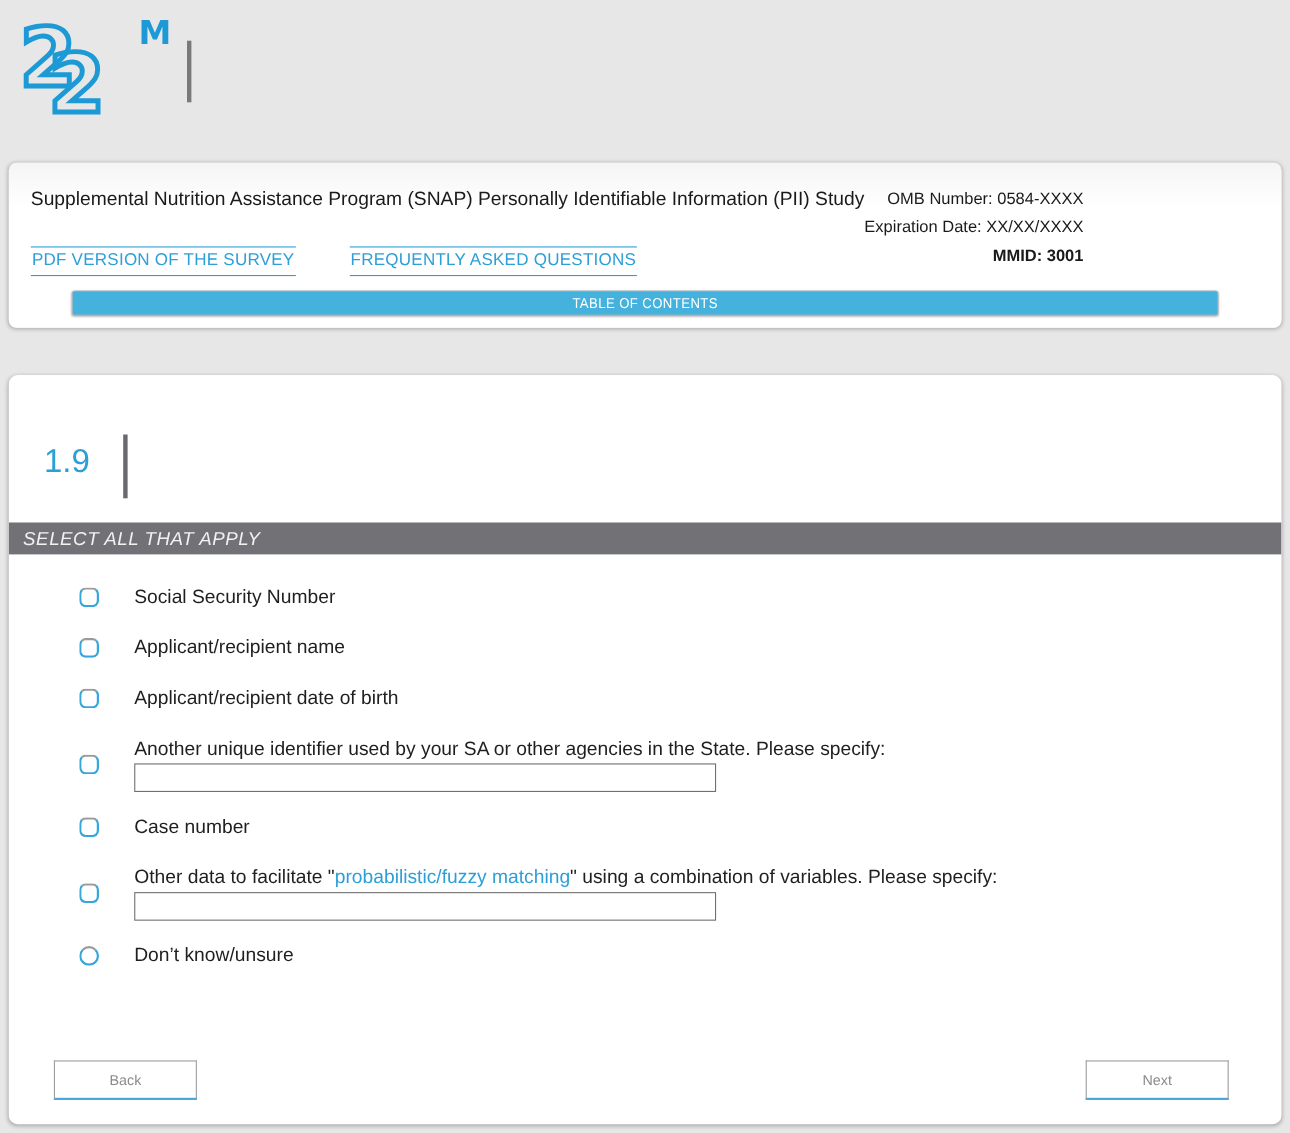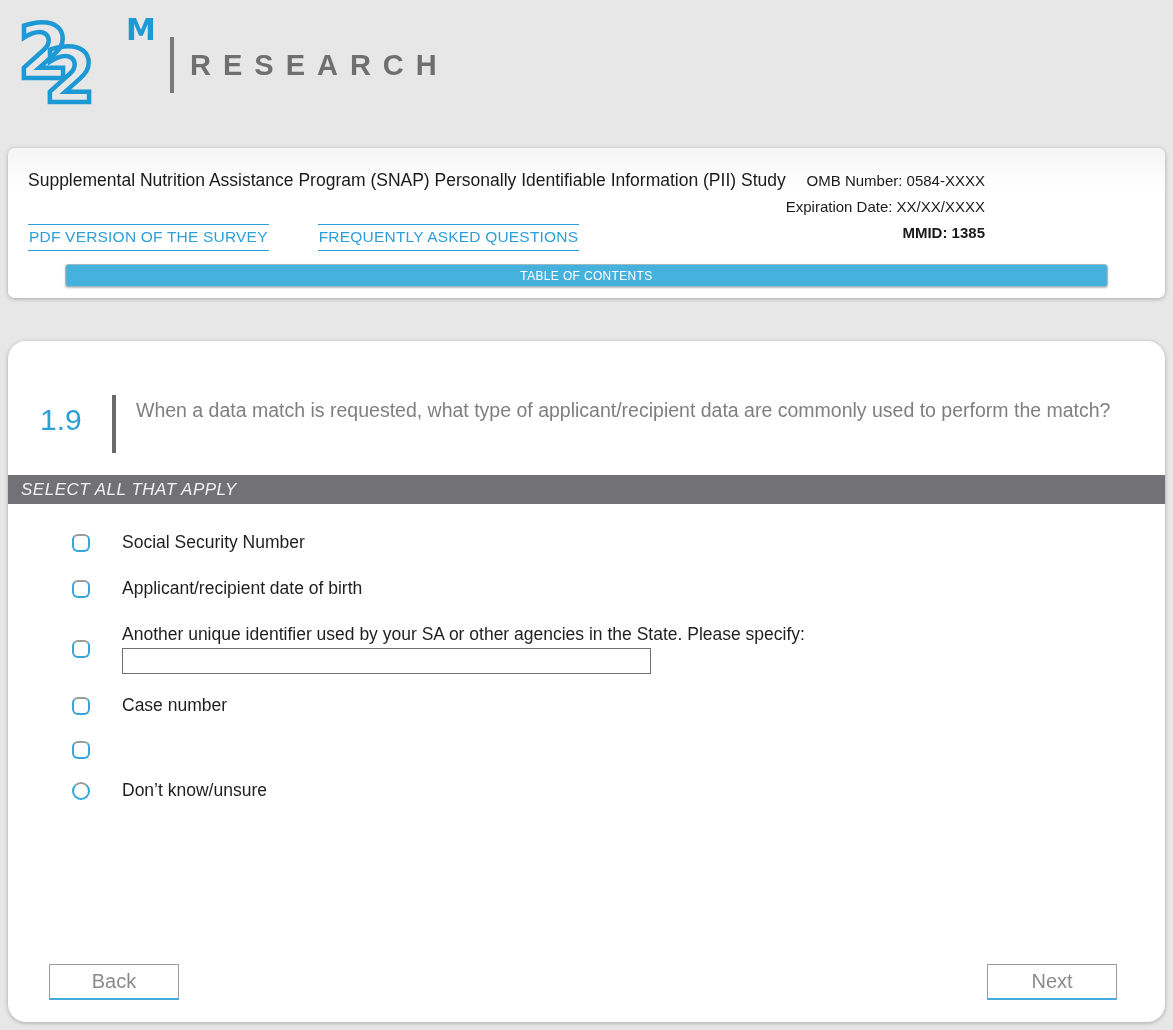--- a/index.html
+++ b/index.html
@@ -51,21 +51,21 @@
     color: #ffffff; font-size: 13px; letter-spacing: 0.4px;
     display: flex; align-items: center; justify-content: center;
     cursor: pointer;
     font-family: "Liberation Sans", "DejaVu Sans", sans-serif;
     transform: scaleX(0.92); transform-origin: center;
   }
 
   
   .main-card {
     position: absolute; left: 8px; top: 341px; width: 1157px; height: 681px;
-    background: #ffffff; border-radius: 18px;
+    background: #ffffff; border-radius: 8px;
     box-shadow: 0 1px 4px rgba(0,0,0,.28);
     overflow: hidden;
   }
   .question-row { display: flex; align-items: flex-start; padding: 52px 28px 0 32px; }
   .q-number { color: #2d9fd8; font-size: 30px; width: 58px; padding-top: 10px; }
   .q-bar { width: 4px; height: 58px; background: #6a6a6e; margin: 2px 20px 0 14px; flex: none; }
   .q-text { color: #7f7f7f; font-size: 19.5px; line-height: 31px; padding-top: 2px; }
 
   .select-bar {
     margin-top: 22px; height: 29px; background: #717176;
@@ -100,72 +100,74 @@
 
   
   .nav-row {
     position: absolute; left: 0; right: 0; bottom: 22px;
     display: flex; justify-content: space-between;
     padding: 0 48px 0 41px;
   }
   .nav-btn {
     width: 130px; height: 36px; background: #ffffff;
     border: 1px solid #9d9d9d; border-bottom: 2px solid #45aadd;
-    color: #8b8b8b; font-size: 20px; cursor: pointer;
+    color: #8b8b8b; font-size: 13px; cursor: pointer;
     font-family: "Liberation Sans", "DejaVu Sans", sans-serif;
   }
 </style>
 </head>
 <body>
 
 <div class="logo-band">
   <div class="logo-wrap">
     <svg class="logo-mark" viewBox="0 0 150 100">
       <text x="4" y="70" font-family="'DejaVu Sans', sans-serif" font-size="74" font-weight="bold" fill="none" stroke="#1d9ad6" stroke-width="4.5">2</text>
       <text x="30" y="94" font-family="'DejaVu Sans', sans-serif" font-size="74" font-weight="bold" fill="none" stroke="#1d9ad6" stroke-width="4.5">2</text>
       <text x="112" y="32" font-family="'DejaVu Sans', sans-serif" font-size="30" font-weight="bold" fill="#1d9ad6">M</text>
     </svg>
     <div class="logo-divider"></div>
-    <div class="logo-word">RESEARCH</div>
   </div>
 </div>
 
 <div class="header-card">
   <div class="header-top">
     <div class="survey-title">Supplemental Nutrition Assistance Program (SNAP) Personally Identifiable Information (PII) Study</div>
     <div class="omb-block">
       <div>OMB Number: 0584-XXXX</div>
       <div>Expiration Date: XX/XX/XXXX</div>
-      <div class="mmid">MMID: 1385</div>
+      <div class="mmid">MMID: 3001</div>
     </div>
   </div>
   <div class="header-links">
     <a class="header-link">PDF VERSION OF THE SURVEY</a>
     <a class="header-link">FREQUENTLY ASKED QUESTIONS</a>
   </div>
   <div class="toc-bar">TABLE OF CONTENTS</div>
 </div>
 
 <div class="main-card">
 
   <div class="question-row">
     <div class="q-number">1.9</div>
     <div class="q-bar"></div>
-    <div class="q-text">When a data match is requested, what type of applicant/recipient data are commonly used to perform the match?</div>
   </div>
 
   <div class="select-bar">SELECT ALL THAT APPLY</div>
 
   <div class="options">
 
     <div class="option-row">
       <div class="cbx"></div>
       <div class="opt-label">Social Security Number</div>
     </div>
 
+    <div class="option-row">
+      <div class="cbx"></div>
+      <div class="opt-label">Applicant/recipient name</div>
+    </div>
 
     <div class="option-row">
       <div class="cbx"></div>
       <div class="opt-label">Applicant/recipient date of birth</div>
     </div>
 
     <div class="option-row specify">
       <div class="cbx"></div>
       <div class="specify-stack">
         <div class="opt-label">Another unique identifier used by your SA or other agencies in the State. Please specify:</div>
@@ -173,20 +175,24 @@
       </div>
     </div>
 
     <div class="option-row">
       <div class="cbx"></div>
       <div class="opt-label">Case number</div>
     </div>
 
     <div class="option-row specify">
       <div class="cbx"></div>
+      <div class="specify-stack">
+        <div class="opt-label"><span>Other data to facilitate "</span><a class="inline-link">probabilistic/fuzzy matching</a><span>" using a combination of variables. Please specify:</span></div>
+        <input class="specify-input" type="text" value="" style="">
+      </div>
     </div>
 
     <div class="option-row">
       <div class="rdo"></div>
       <div class="opt-label">Don’t know/unsure</div>
     </div>
 
   </div>
 
   <div class="nav-row">

